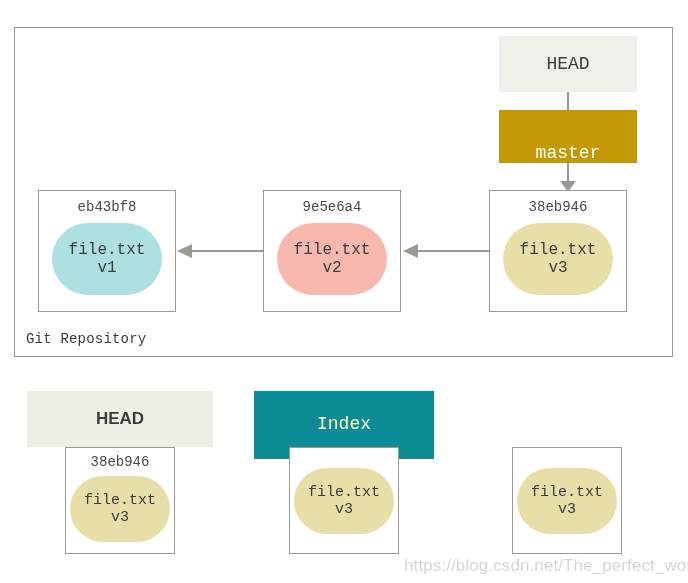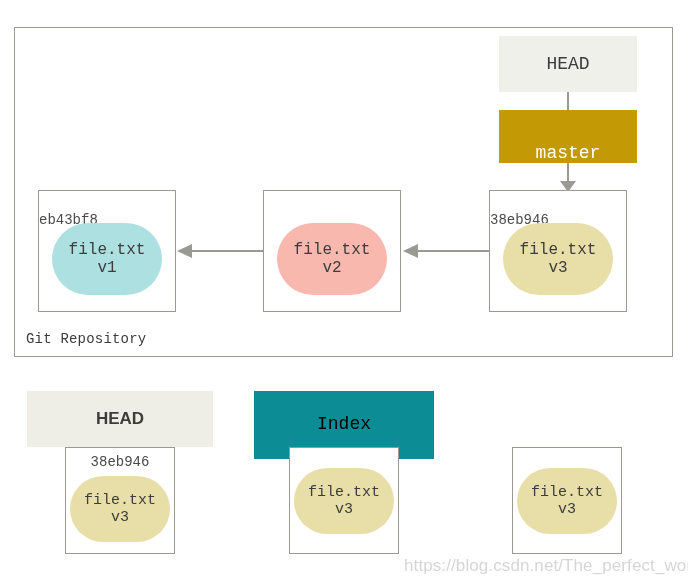--- a/index.html
+++ b/index.html
@@ -89,24 +89,24 @@
   }
   #commit-1 { left: 38px; }
   #commit-2 { left: 263px; }
   #commit-3 { left: 489px; }
 
   .commit-hash {
     position: absolute;
     left: 0;
     right: 0;
     top: 8px;
+    text-align: center;
     font-family: "Liberation Mono", monospace;
     font-size: 14px;
     color: #4a4a4a;
-    margin-top: 13px;
   }
 
   .blob {
     position: absolute;
     left: 50%;
     transform: translateX(-50%);
     top: 32px;
     width: 110px;
     height: 72px;
     border-radius: 36px / 36px;
@@ -149,21 +149,21 @@
     font-family: "Liberation Sans", sans-serif;
     font-size: 17px;
     font-weight: bold;
   }
   #panel-index-header {
     left: 254px;
     top: 391px;
     width: 180px;
     height: 68px;
     background: #0c8d95;
-    color: #000000;
+    color: #fef9c3;
     font-family: "Liberation Mono", monospace;
     font-size: 18px;
   }
   #panel-wd-header {
     left: 477px;
     top: 391px;
     width: 180px;
     height: 56px;
     background: #f4512c;
     color: #ffffff;
@@ -253,20 +253,21 @@
 
   <div id="commit-1" class="commit-card">
     <div class="commit-hash">eb43bf8</div>
     <div class="blob blob-teal">
       <span>file.txt</span>
       <span>v1</span>
     </div>
   </div>
 
   <div id="commit-2" class="commit-card">
+    <div class="commit-hash">9e5e6a4</div>
     <div class="blob blob-pink">
       <span>file.txt</span>
       <span>v2</span>
     </div>
   </div>
 
   <div id="commit-3" class="commit-card">
     <div class="commit-hash">38eb946</div>
     <div class="blob blob-khaki">
       <span>file.txt</span>

